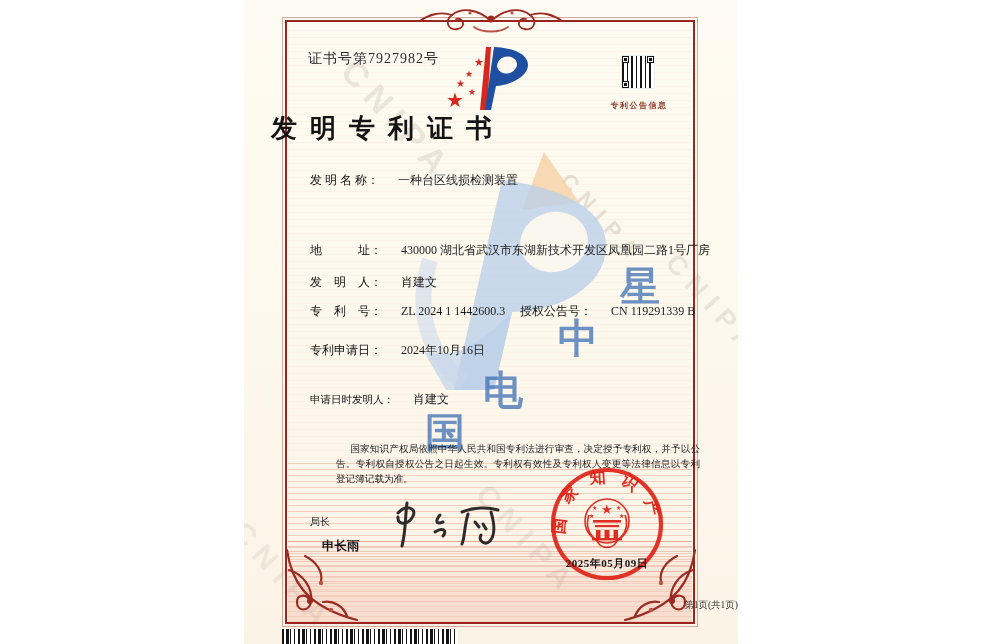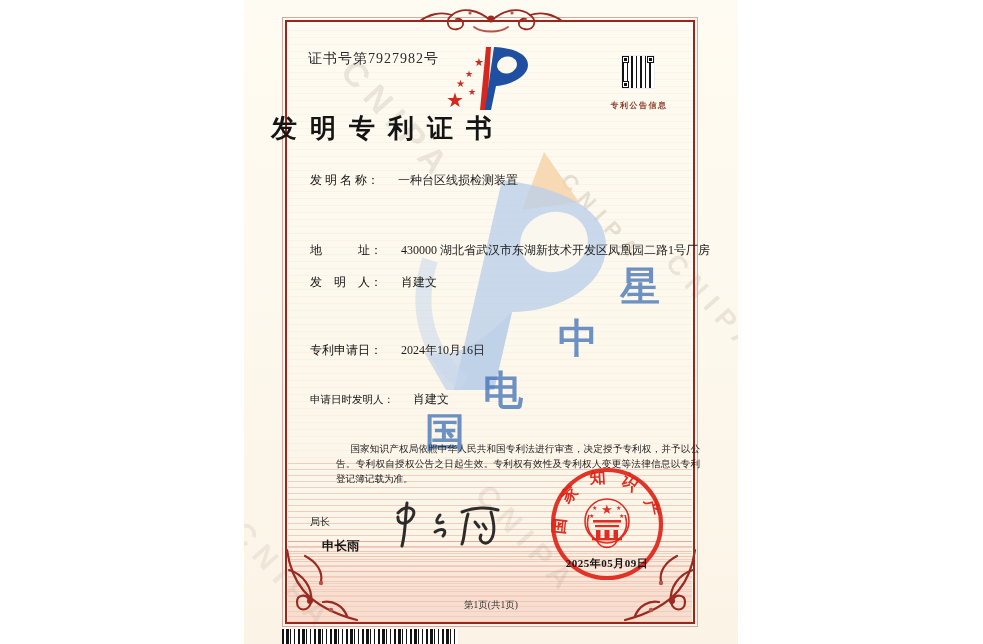--- a/index.html
+++ b/index.html
@@ -44,21 +44,21 @@
   .statement{position:absolute;left:60px;top:441px;width:364px;font-size:9.6px;line-height:15px;
     color:#222;text-align:justify;text-indent:1.5em;margin-left:32px;}
   .sig-title{position:absolute;left:66px;top:515px;font-size:10px;font-weight:400;
     font-family:"Liberation Sans","DejaVu Sans",sans-serif;color:#161616;}
   .sig-name{position:absolute;left:78px;top:538px;font-size:12.5px;font-weight:700;
     font-family:"Liberation Sans","DejaVu Sans",sans-serif;color:#161616;}
   .sig-svg{position:absolute;left:146px;top:499px;}
   .seal{position:absolute;left:303px;top:464px;width:120px;height:120px;}
   .seal-date{position:absolute;left:309px;top:556px;width:108px;text-align:center;font-size:11px;
     font-weight:700;color:#151515;letter-spacing:.5px;}
-  .pagefoot{position:absolute;left:0;top:599px;width:100%;text-align:center;font-size:9.5px;color:#333;}
+  .pagefoot{position:absolute;left:0;top:599px;width:100%;text-align:right;font-size:9.5px;color:#333;}
   .barcode{position:absolute;left:38px;top:629px;width:176px;height:15px;background:#fff;
     background-image:repeating-linear-gradient(90deg,#131313 0 2px,#fff 2px 4px,#131313 4px 7px,#fff 7px 8px,#131313 8px 9px,#fff 9px 12px,#131313 12px 13px,#fff 13px 16px);}
   .orn{position:absolute;}
   svg text.star{font-family:"DejaVu Sans",sans-serif;}
 </style>
 </head>
 <body>
 
 <div class="stage">
   <div class="page">
@@ -147,20 +147,24 @@
     <div class="title">发明专利证书</div>
 
     <div class="row" style="top:172px;">
       <span class="lb">发 明 名 称：</span><span class="val">一种台区线损检测装置</span>
     </div>
     <div class="row" style="top:242px;">
       <span class="lb">地　　　址：</span><span class="val">430000 湖北省武汉市东湖新技术开发区凤凰园二路1号厂房</span>
     </div>
     <div class="row" style="top:274px;">
       <span class="lb">发　明　人：</span><span class="val">肖建文</span>
+    </div>
+    <div class="row" style="top:303px;">
+      <span class="lb">专　利　号：</span><span class="val">ZL 2024 1 1442600.3</span>
+      <span class="pair2"><span class="lb">授权公告号：</span><span class="val">CN 119291339 B</span></span>
     </div>
     <div class="row" style="top:342px;">
       <span class="lb">专利申请日：</span><span class="val">2024年10月16日</span>
     </div>
     <div class="row small" style="top:391px;">
       <span class="lb">申请日时发明人：</span><span class="val" style="font-size:12px;">肖建文</span>
     </div>
 
     <div class="statement">国家知识产权局依照中华人民共和国专利法进行审查，决定授予专利权，并予以公告。专利权自授权公告之日起生效。专利权有效性及专利权人变更等法律信息以专利登记簿记载为准。</div>
 

